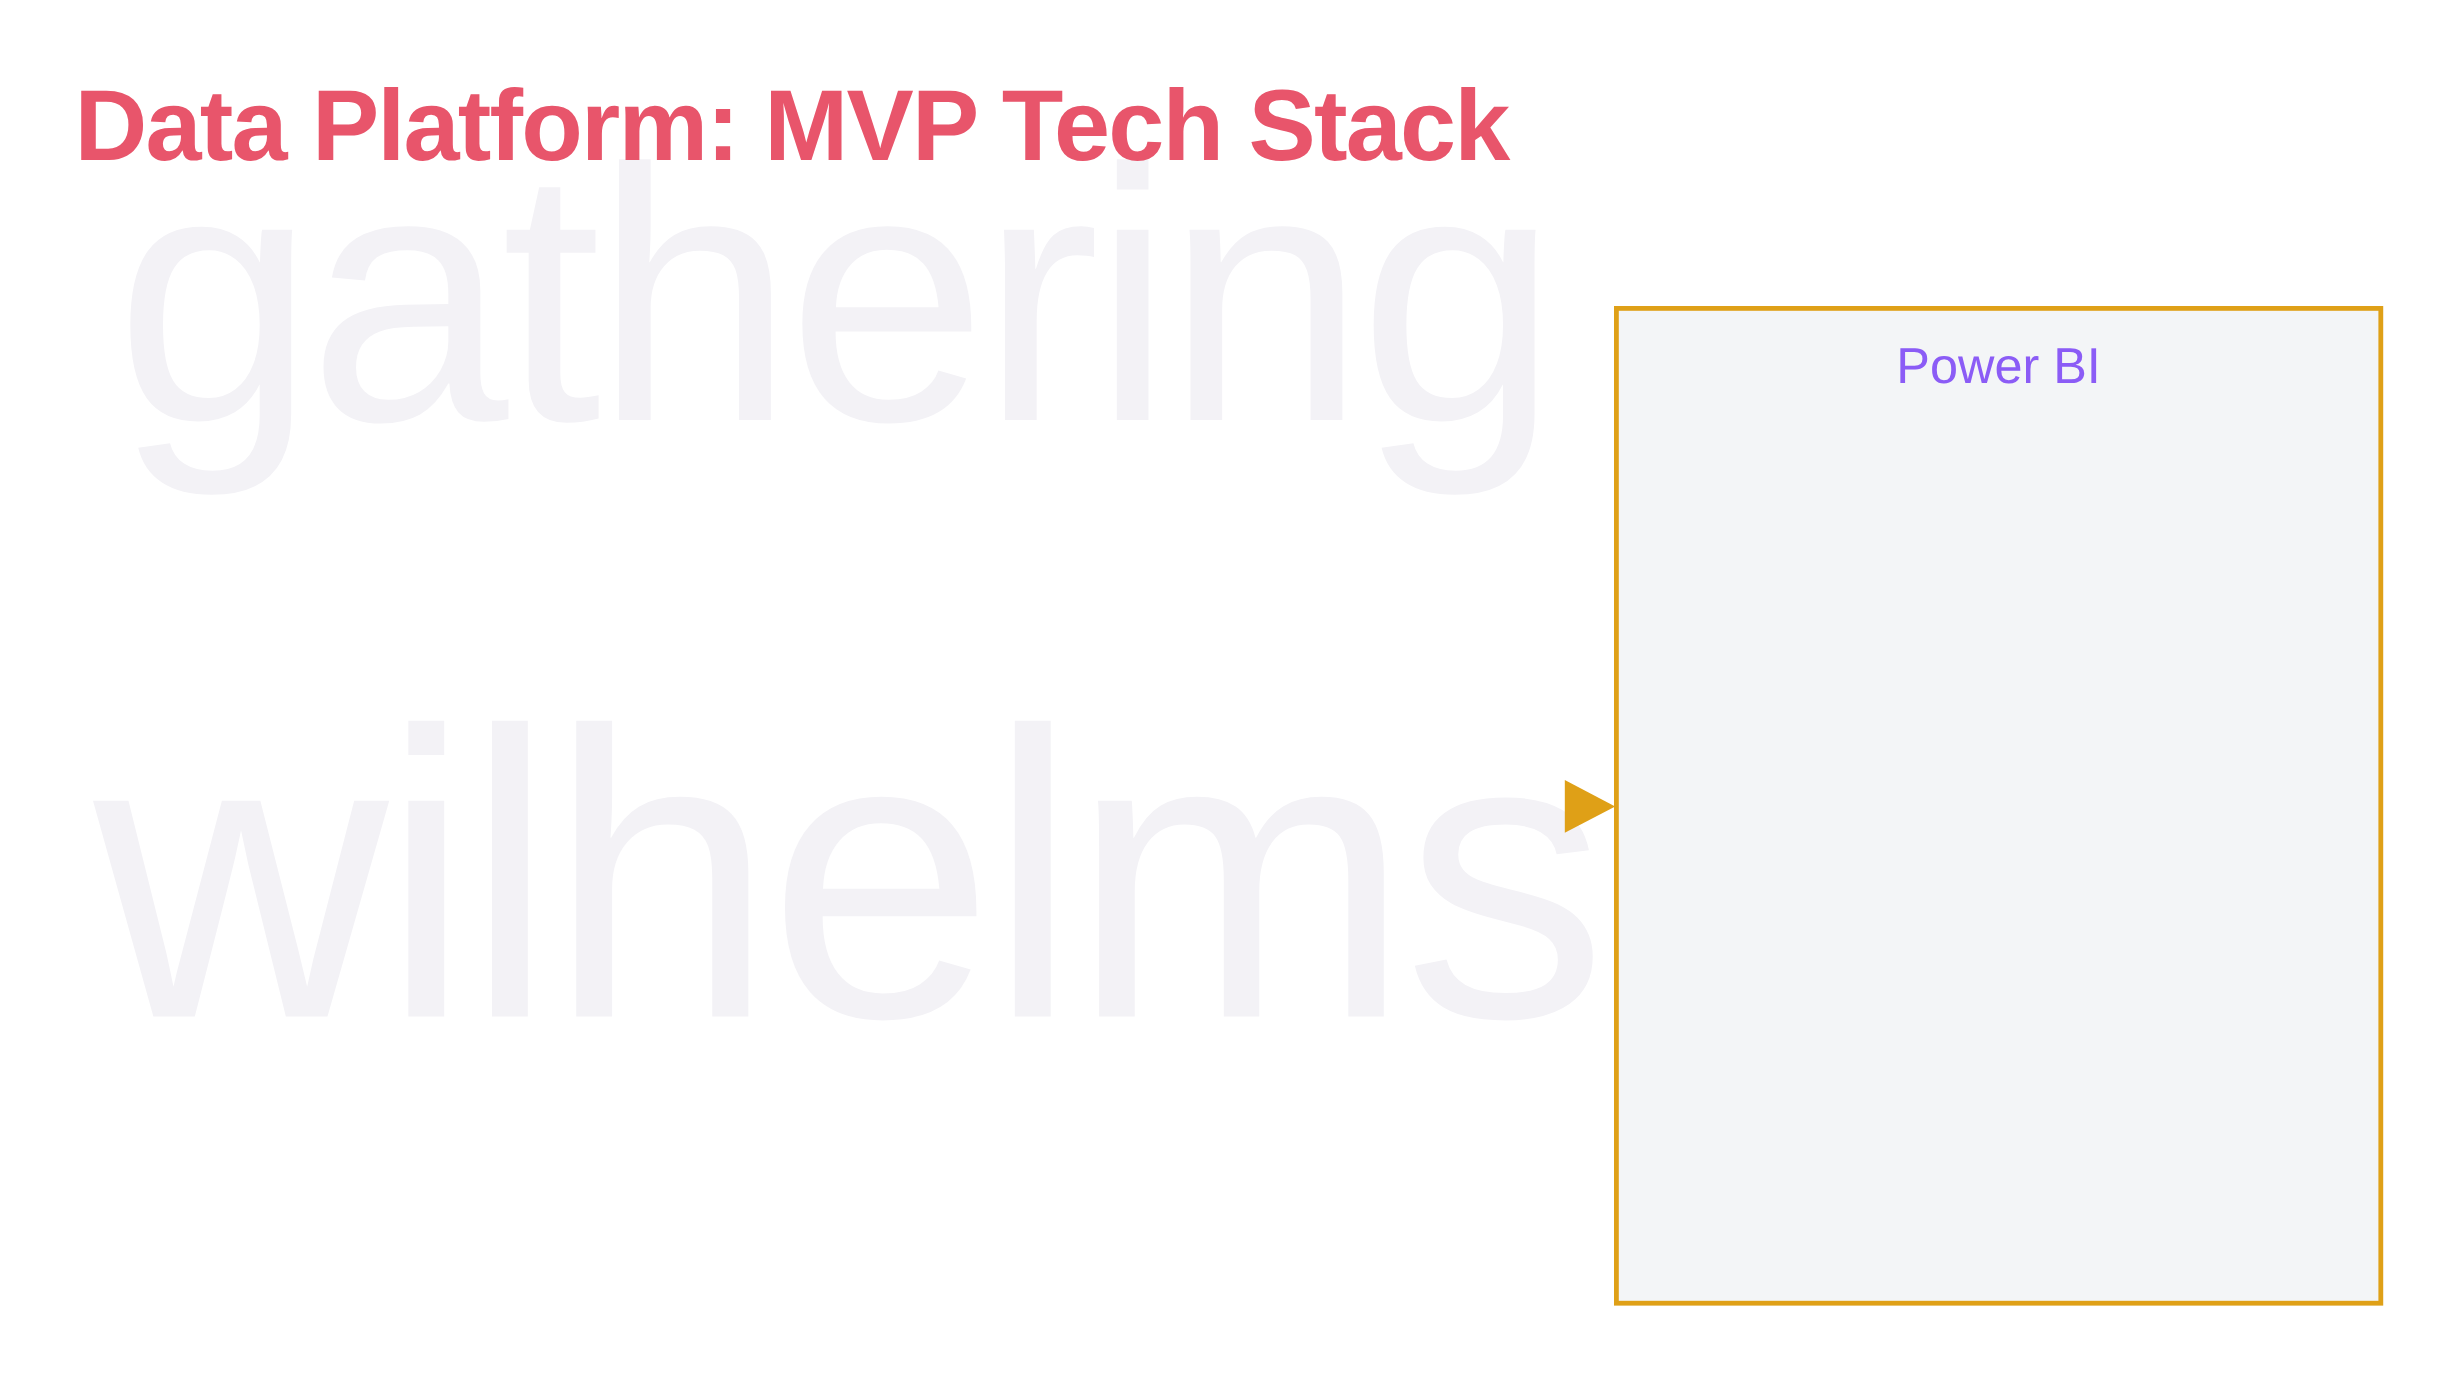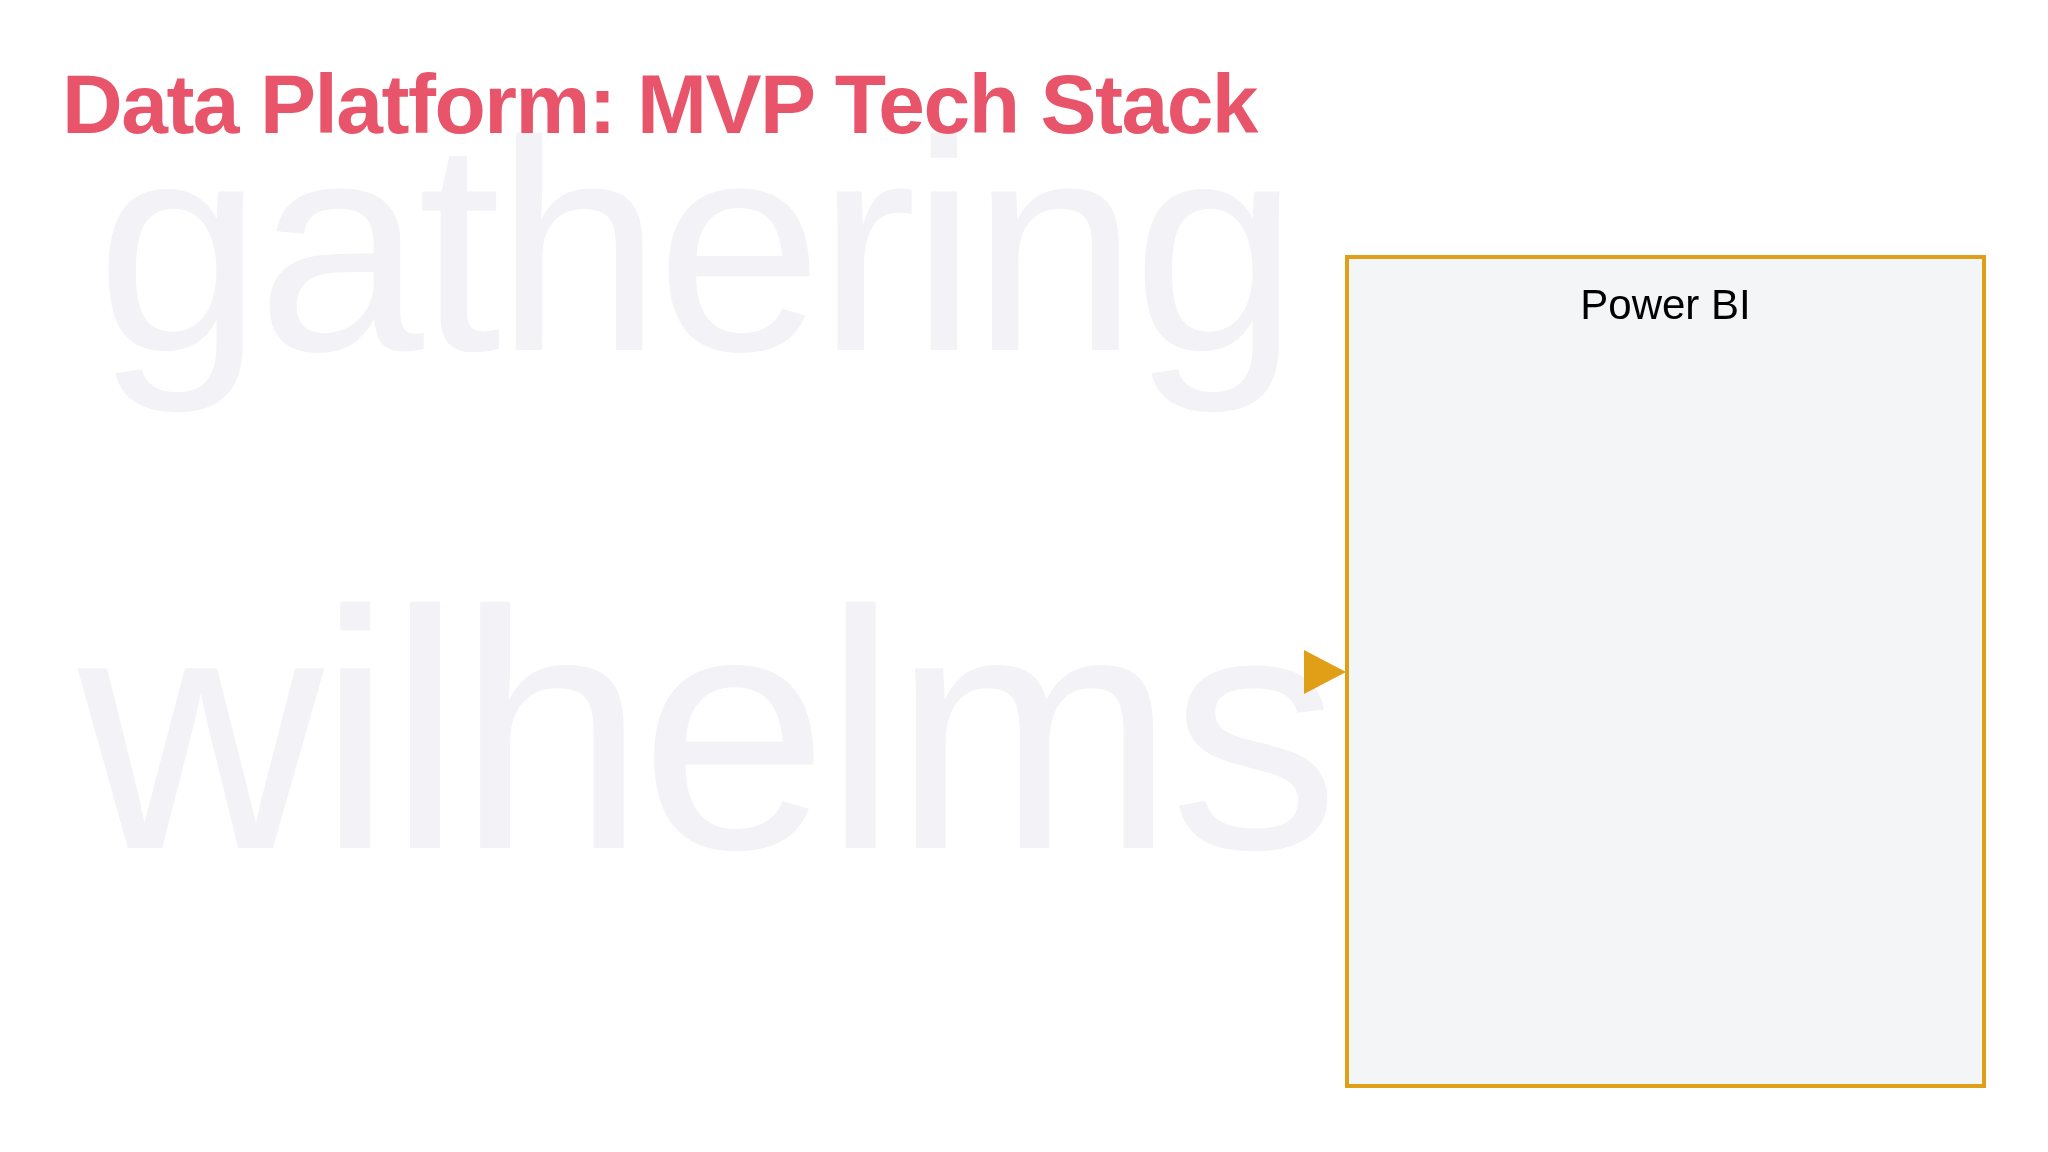--- a/index.html
+++ b/index.html
@@ -101,21 +101,21 @@
 
   #box-powerbi {
     left: 1345px;
     top: 255px;
     width: 641px;
     height: 833px;
     border: 4px solid #dfa017;
   }
   #box-powerbi .node-label {
     top: 22px;
-    color: #000000;
+    color: #8b5cf6;
   }
 
   
   #connector {
     position: absolute;
     left: 700px;
     top: 638px;
     width: 660px;
     height: 70px;
     z-index: 4;

